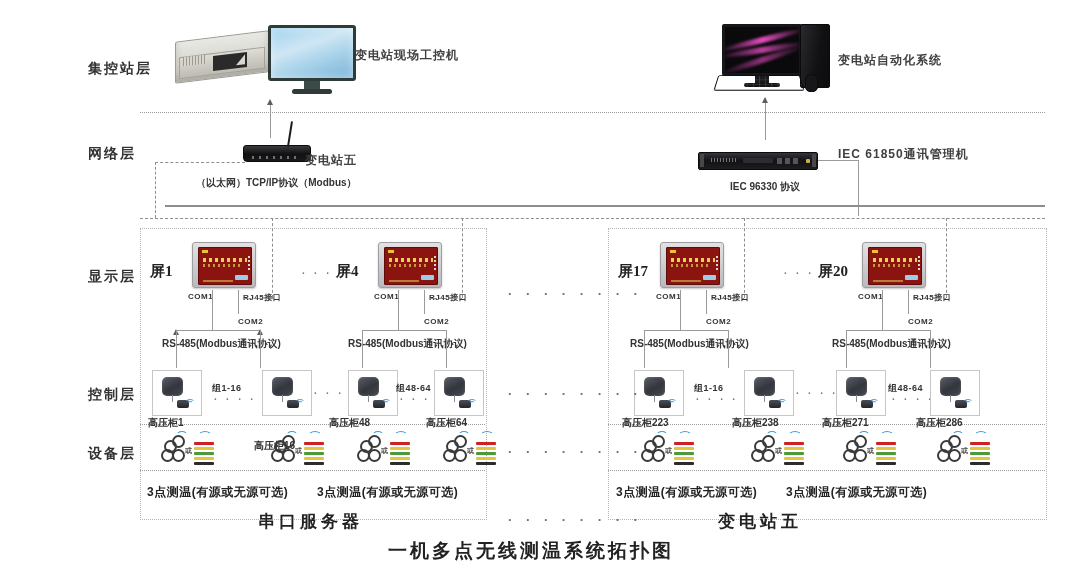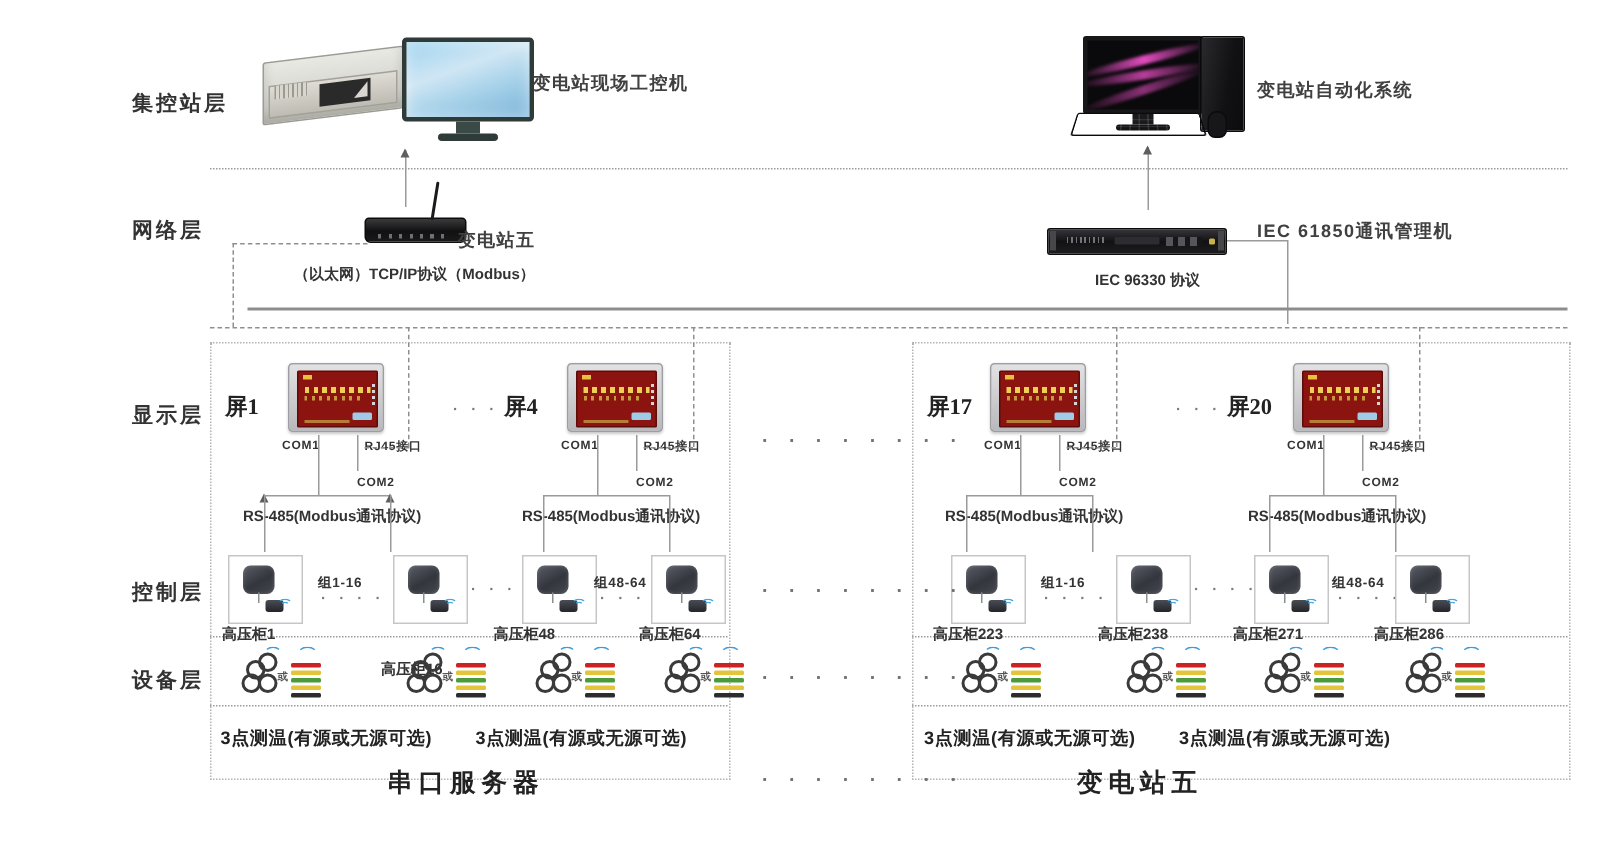--- a/index.html
+++ b/index.html
@@ -637,14 +637,15 @@
   <div class="abs meas" style="left:786px;top:484px;">3点测温(有源或无源可选)</div>
 
   <div class="abs station" style="left:258px;top:510px;">串口服务器</div>
   <div class="abs station" style="left:718px;top:510px;">变电站五</div>
 
   <div class="abs ellipsis-dots" style="left:508px;top:286px;">· · · · · · · ·</div>
   <div class="abs ellipsis-dots" style="left:508px;top:386px;">· · · · · · · ·</div>
   <div class="abs ellipsis-dots" style="left:508px;top:444px;">· · · · · · · ·</div>
   <div class="abs ellipsis-dots" style="left:508px;top:512px;">· · · · · · · ·</div>
 
+  <div class="abs title" style="left:388px;top:538px;">一机多点无线测温系统拓扑图</div>
 
 </div>
 
 </body></html>

